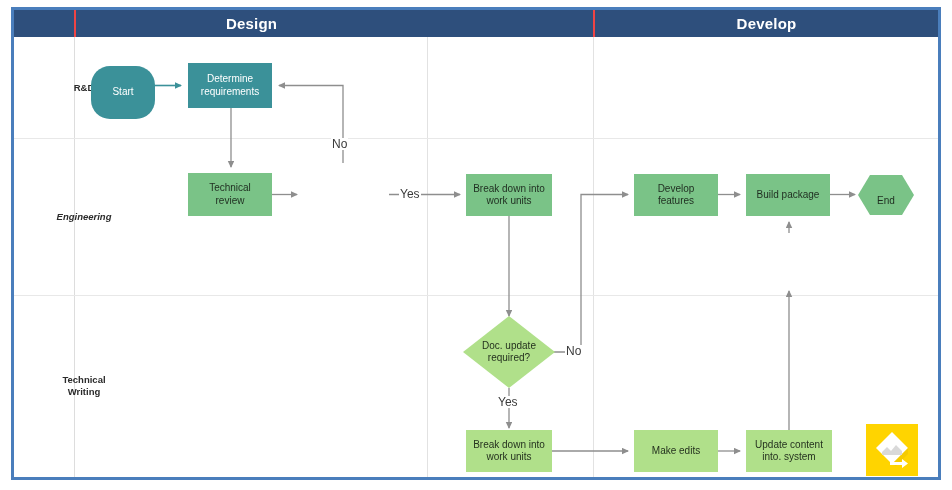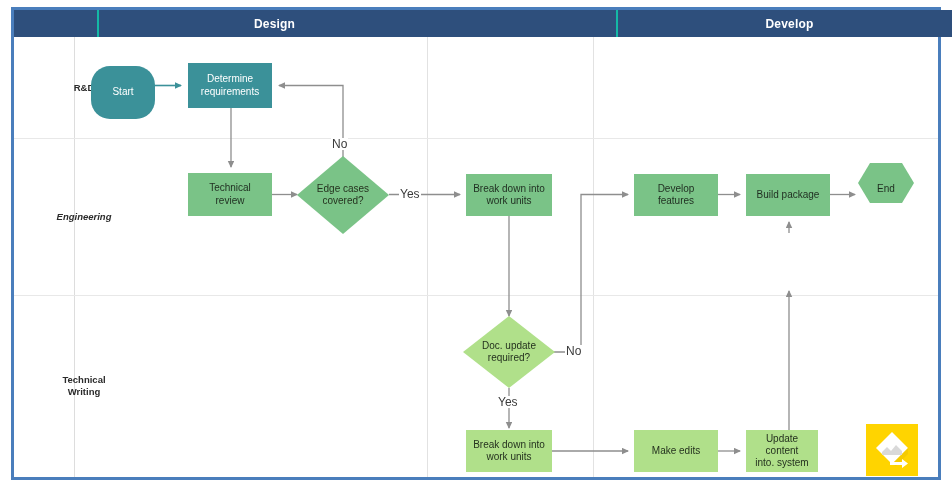--- a/index.html
+++ b/index.html
@@ -37,27 +37,26 @@
     background: #2e4f7c;
   }
   .phase-header {
     position: absolute;
     top: 10px;
     height: 27px;
     display: flex;
     align-items: center;
     justify-content: center;
     color: #ffffff;
-    font-size: 12px;
+    font-size: 15px;
     font-weight: bold;
     letter-spacing: 0.2px;
     background: #2e4f7c;
-    border-left: 2px solid #14b8a6;
+    border-left: 2px solid #ef4444;
     box-sizing: border-box;
-    margin-left: 23px;
   }
   
   .lane-label {
     position: absolute;
     left: 14px;
     width: 60px;
     display: flex;
     align-items: center;
     justify-content: center;
     text-align: center;
@@ -239,49 +238,40 @@
     </span>
   </div>
 
   <div class="node green" style="left:188px; top:173px; width:84px; height:43px;">
     <span>
       <span>Technical</span><br>
       <span>review</span>
     </span>
   </div>
 
-  <div class="node diamond-wrap" style="left:297px; top:156px; width:92px; height:78px;">
-    <svg class="diamond-shape" viewBox="0 0 92 78">
-      <polygon points="46,0 92,39 46,78 0,39" fill="#7ac387"></polygon>
-    </svg>
-    <span class="diamond-text">
-      <span>Edge cases</span><br>
-      <span>covered?</span>
-    </span>
-  </div>
 
   <div class="node green" style="left:466px; top:174px; width:86px; height:42px;">
     <span>
       <span>Break down into</span><br>
       <span>work units</span>
     </span>
   </div>
 
   <div class="node green" style="left:634px; top:174px; width:84px; height:42px;">
     <span>
       <span>Develop</span><br>
       <span>features</span>
     </span>
   </div>
 
   <div class="node green" style="left:746px; top:174px; width:84px; height:42px;">
     <span>Build package</span>
   </div>
 
-  <div class="node hex-wrap" style="left:858px; top:163px; width:56px; height:52px;">
+  <div class="node hex-wrap" style="left:858px; top:175px; width:56px; height:52px;">
     <svg class="hex-shape" viewBox="0 0 56 40">
       <polygon points="12,0 44,0 56,20 44,40 12,40 0,20" fill="#7ac387"></polygon>
     </svg>
     <span class="hex-text">End</span>
   </div>
 
 
   <div class="node diamond-wrap" style="left:463px; top:316px; width:92px; height:72px;">
     <svg class="diamond-shape" viewBox="0 0 92 72">
       <polygon points="46,0 92,36 46,72 0,36" fill="#b0e08a"></polygon>
@@ -296,21 +286,21 @@
     <span>
       <span>Break down into</span><br>
       <span>work units</span>
     </span>
   </div>
 
   <div class="node green-light" style="left:634px; top:430px; width:84px; height:42px;">
     <span>Make edits</span>
   </div>
 
-  <div class="node green-light" style="left:746px; top:430px; width:72px; height:42px;">
+  <div class="node green-light" style="left:746px; top:430px; width:86px; height:42px;">
     <span>
       <span>Update content</span><br>
       <span>into. system</span>
     </span>
   </div>
 
   <div id="logo">
     <svg viewBox="0 0 52 52" width="52" height="52">
       <rect x="0" y="0" width="52" height="52" fill="#ffd400"></rect>
       <polygon points="26,8 42,24 26,40 10,24" fill="#ffffff"></polygon>

